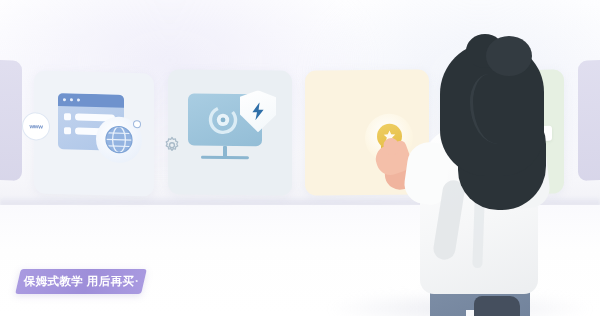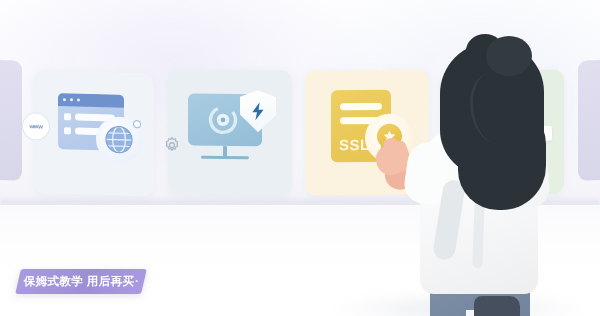--- a/index.html
+++ b/index.html
@@ -306,25 +306,20 @@
         </svg>
       </div>
 
       <svg class="gear-badge" viewBox="0 0 24 24" aria-hidden="true">
         <path d="M12 8.2a3.8 3.8 0 1 0 0 7.6 3.8 3.8 0 0 0 0-7.6zm0 5.9a2.1 2.1 0 1 1 0-4.2 2.1 2.1 0 0 1 0 4.2z" fill="#9fb3c2"></path>
         <path d="M12 2.6l1.5 2.2 2.6-.5.4 2.6 2.4 1.1-1.2 2.4 1.2 2.4-2.4 1.1-.4 2.6-2.6-.5L12 18.2l-1.5-2.2-2.6.5-.4-2.6L5.1 12.8l1.2-2.4-1.2-2.4L7.5 6.9l.4-2.6 2.6.5z" fill="none" stroke="#9fb3c2" stroke-width="1.5" stroke-linejoin="round"></path>
       </svg>
     </div>
 
     <div class="card c3">
-      <div class="cert">
-        <div class="cert-line" style="width:42px;margin-top:13px;"></div>
-        <div class="cert-line" style="width:42px;margin-top:7px;"></div>
-        <span class="ssl-text">SSL</span>
-      </div>
 
       <div class="seal-glow"></div>
       <svg class="ribbon" viewBox="0 0 21 11" aria-hidden="true">
         <polygon points="2,0 9,0 9,11 5.5,8.2 2,11" fill="#e4bc45"></polygon>
         <polygon points="12,0 19,0 19,11 15.5,8.2 12,11" fill="#e4bc45"></polygon>
       </svg>
       <div class="seal">
         <svg width="13" height="13" viewBox="0 0 13 13" aria-hidden="true">
           <polygon points="6.5,0.6 8.2,4.4 12.3,4.8 9.2,7.6 10.1,11.7 6.5,9.6 2.9,11.7 3.8,7.6 0.7,4.8 4.8,4.4" fill="#fffaef"></polygon>
         </svg>

